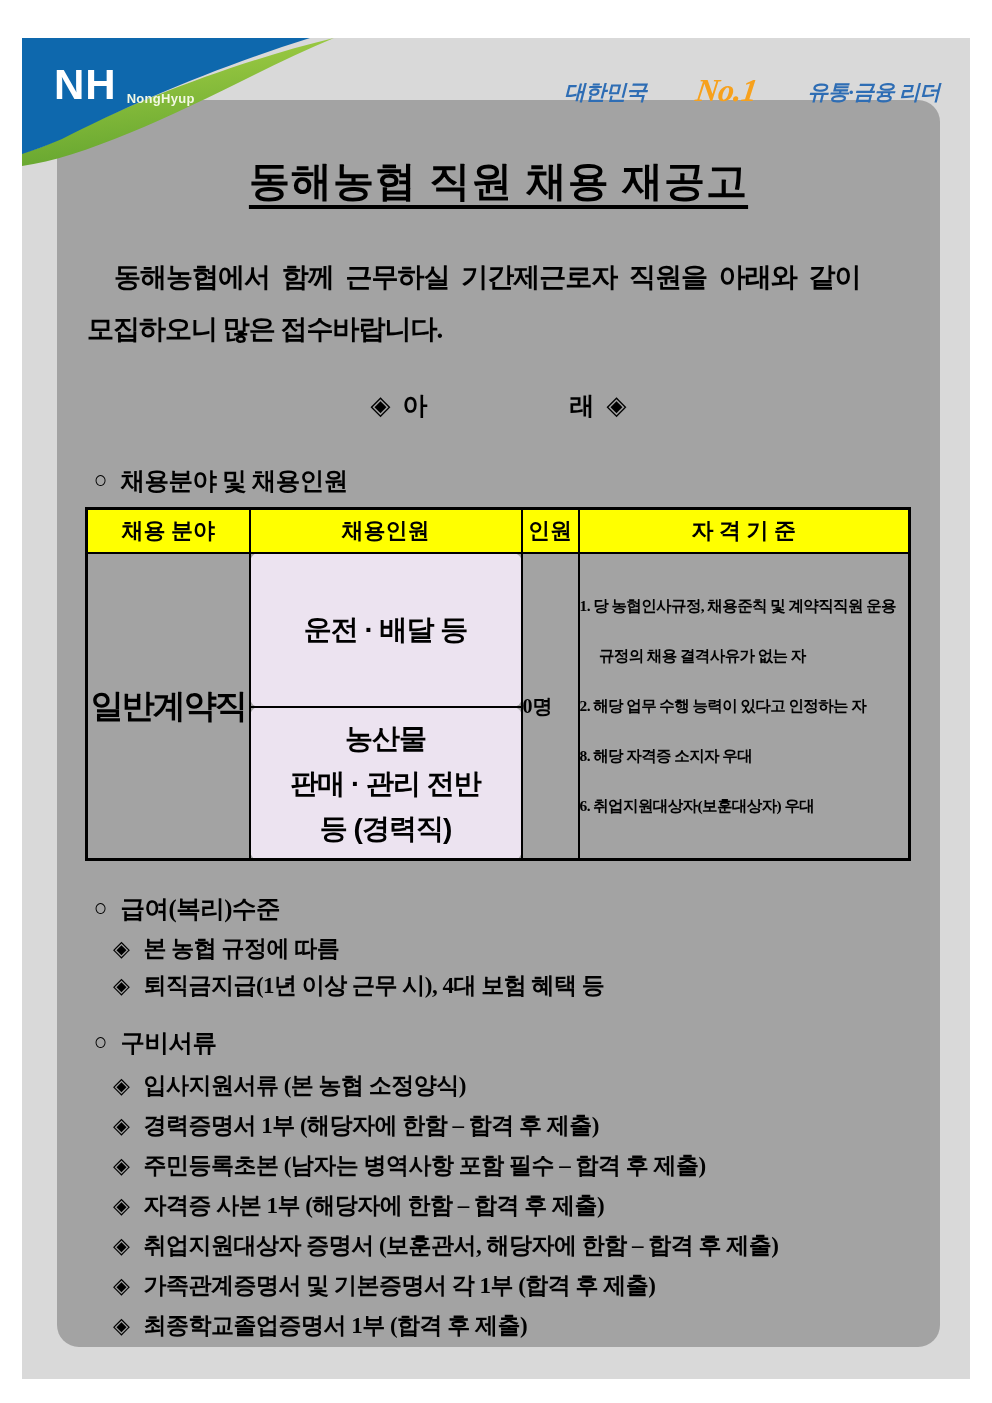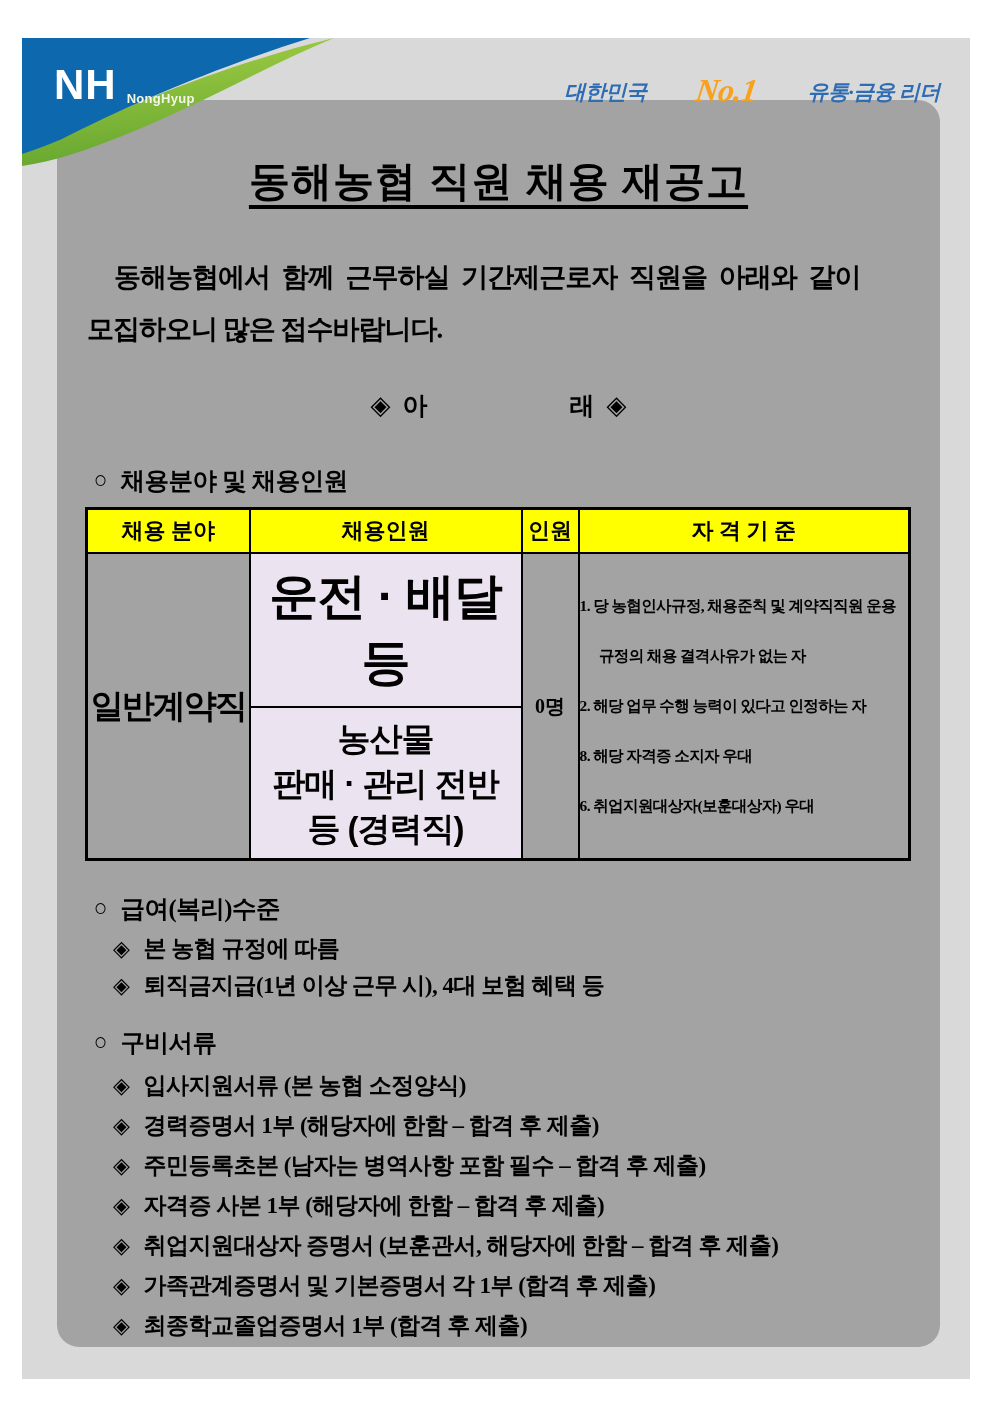--- a/index.html
+++ b/index.html
@@ -80,23 +80,23 @@
   .col-cat{width:163px;}.col-duty{width:272px;}.col-cnt{width:57px;}.col-qual{width:331px;}
   td.cat{
     text-align:center;font-family:"Liberation Sans","DejaVu Sans",sans-serif;
     font-size:33px;font-weight:800;letter-spacing:-2px;
   }
   td.duty{
     background:var(--duty-lavender);text-align:center;vertical-align:middle;
     font-family:"Liberation Sans","DejaVu Sans",sans-serif;
     font-weight:800;letter-spacing:-1px;
   }
-  td.duty1{height:152px;font-size:49px;}
-  td.duty2{height:150px;font-size:33px;line-height:45px;}
-  td.cnt{text-align:center;font-size:20px;font-weight:700;}
+  td.duty1{height:152px;font-size:28px;border-radius:9px;}
+  td.duty2{height:150px;font-size:28px;line-height:45px;border-radius:9px;}
+  td.cnt{text-align:left;font-size:20px;font-weight:700;}
   td.qual{vertical-align:middle;padding:6px 6px 6px 12px;}
   .qual-item{
     font-size:15.5px;font-weight:600;line-height:50px;letter-spacing:-0.6px;
     padding-left:1.25em;text-indent:-1.25em;
   }
   
   .dlist{margin:4px 0 0 0;}
   .ditem{
     display:flex;align-items:baseline;padding-left:56px;
     font-size:23px;font-weight:700;letter-spacing:-0.5px;line-height:26px;

